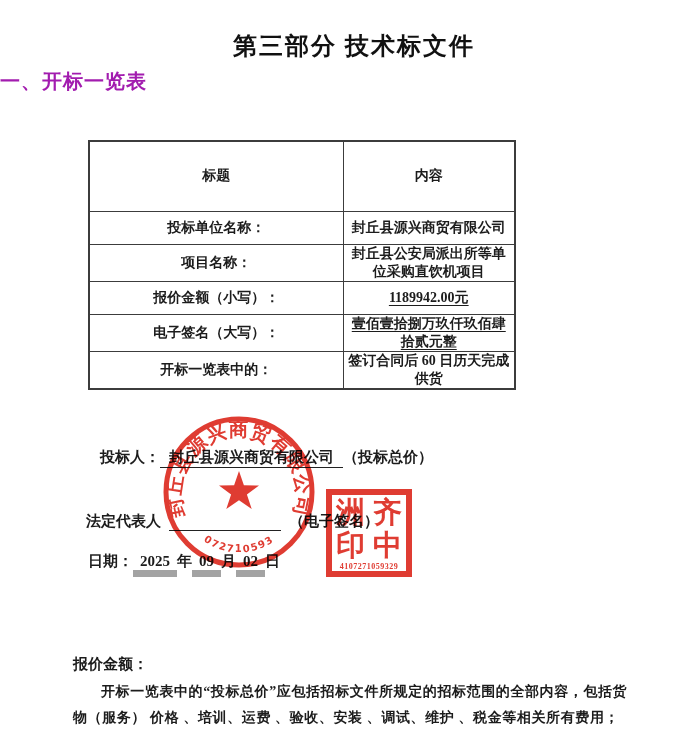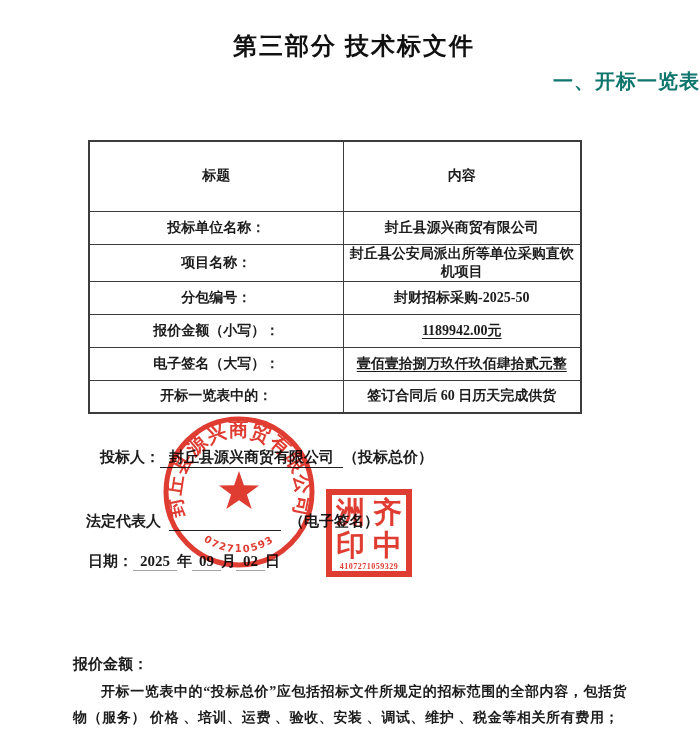--- a/index.html
+++ b/index.html
@@ -19,31 +19,30 @@
     text-align: center;
     font-size: 24px;
     font-weight: 700;
     letter-spacing: 2px;
     color: #111;
   }
   .subtitle {
     position: absolute;
     top: 68px; left: 0;
     width: 100%;
-    text-align: right;
+    text-align: left;
     font-size: 20px;
     font-weight: 700;
     letter-spacing: 1px;
-    color: #0f766e;
-    padding-left: 6px;
+    color: #a21caf;
   }
   table.bidtable {
     position: absolute;
     left: 88px; top: 140px;
-    width: 494px;
+    width: 428px;
     border-collapse: collapse;
     table-layout: fixed;
   }
   table.bidtable td {
     border: 1px solid #3c3c3c;
     text-align: center;
     vertical-align: middle;
     font-size: 14px;
     font-weight: 600;
     color: #1c1c1c;
@@ -69,21 +68,21 @@
   .blank-underline {
     display: inline-block;
     border-bottom: 1px solid #222;
     width: 112px;
     height: 15px;
     margin: 0 8px;
     vertical-align: bottom;
   }
   .date-underline {
     display: inline-block;
-    border-bottom: 1px solid #a3a3a3;
+    border-bottom: 7px solid #a3a3a3;
     padding: 0 7px;
   }
   .stamp { mix-blend-mode: multiply; opacity: 0.92; }
   .seal-round {
     position: absolute;
     left: 158px; top: 411px;
     width: 162px; height: 162px;
   }
   .seal-square {
     position: absolute;
@@ -154,24 +153,20 @@
         <td class="c1">标题</td>
         <td>内容</td>
       </tr>
       <tr class="row">
         <td class="c1">投标单位名称：</td>
         <td>封丘县源兴商贸有限公司</td>
       </tr>
       <tr class="row">
         <td class="c1">项目名称：</td>
         <td>封丘县公安局派出所等单位采购直饮机项目</td>
-      </tr>
-      <tr class="row">
-        <td class="c1">分包编号：</td>
-        <td>封财招标采购-2025-50</td>
       </tr>
       <tr class="row">
         <td class="c1">报价金额（小写）：</td>
         <td><span class="u">1189942.00元</span></td>
       </tr>
       <tr class="row">
         <td class="c1">电子签名（大写）：</td>
         <td><span class="u">壹佰壹拾捌万玖仟玖佰肆拾贰元整</span></td>
       </tr>
       <tr class="row">

